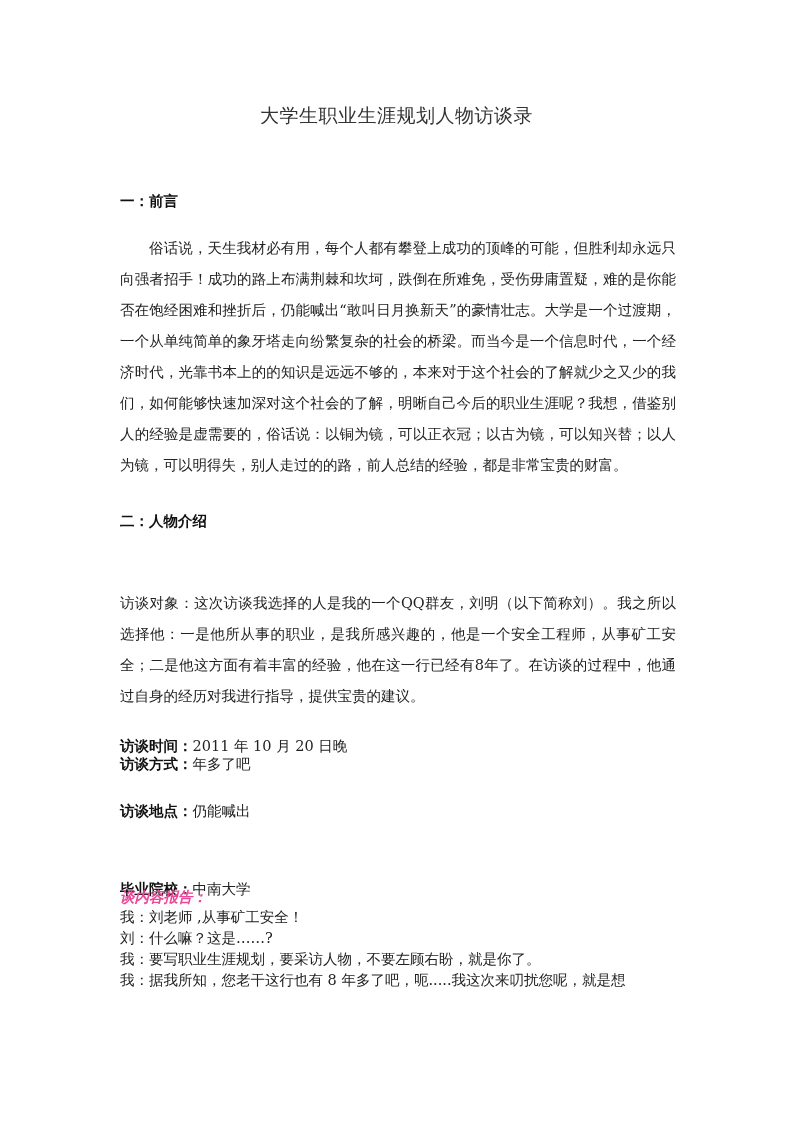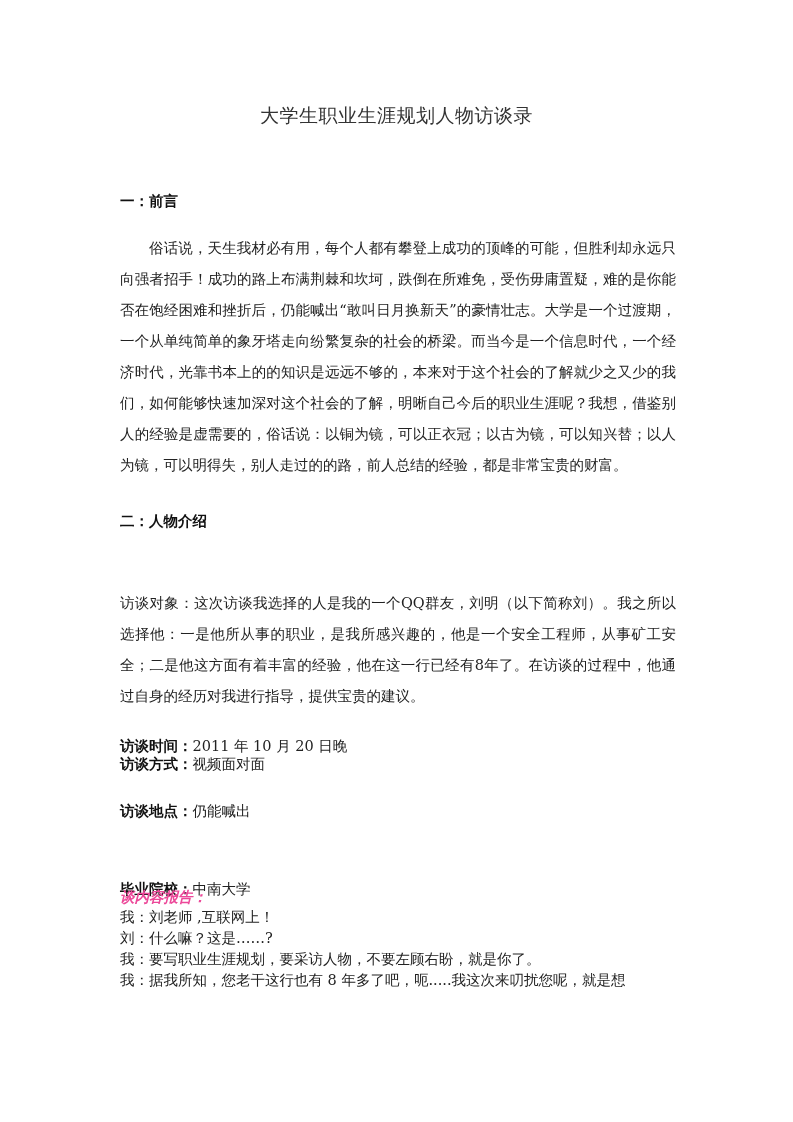--- a/index.html
+++ b/index.html
@@ -32,32 +32,32 @@
 
   <div class="h" style="top:512px;">二：人物介绍</div>
 
   <div class="para" style="top:560px;">访谈对象：这次访谈我选择的人是我的一个QQ群友，刘明（以下简称刘）。我之所以选择他：一是他所从事的职业，是我所感兴趣的，他是一个安全工程师，从事矿工安全；二是他这方面有着丰富的经验，他在这一行已经有8年了。在访谈的过程中，他通过自身的经历对我进行指导，提供宝贵的建议。</div>
 
   <div class="kv" style="top:707px;margin-top:30px;">
     <span class="k">访谈时间：</span><span>2011 年 10 月 20 日晚</span>
   </div>
 
   <div class="kv" style="top:755px;">
-    <span class="k">访谈方式：</span><span>视频面对面</span>
+    <span class="k">访谈方式：</span><span>年多了吧</span>
   </div>
 
   <div class="kv" style="top:802px;">
     <span class="k">访谈地点：</span><span>仍能喊出</span>
   </div>
 
   <div class="kv" style="top:880px;">
     <span class="k">毕业院校：</span><span>中南大学</span>
   </div>
 
   <div class="dialog">
     <div class="dh">谈内容报告：</div>
-    <div class="line">我：刘老师 ,互联网上！</div>
+    <div class="line">我：刘老师 ,从事矿工安全！</div>
     <div class="line">刘：什么嘛？这是……?</div>
     <div class="line">我：要写职业生涯规划，要采访人物，不要左顾右盼，就是你了。</div>
     <div class="line">我：据我所知，您老干这行也有 8 年多了吧，呃.....我这次来叨扰您呢，就是想</div>
   </div>
 
 </div>
 
 </body></html>

